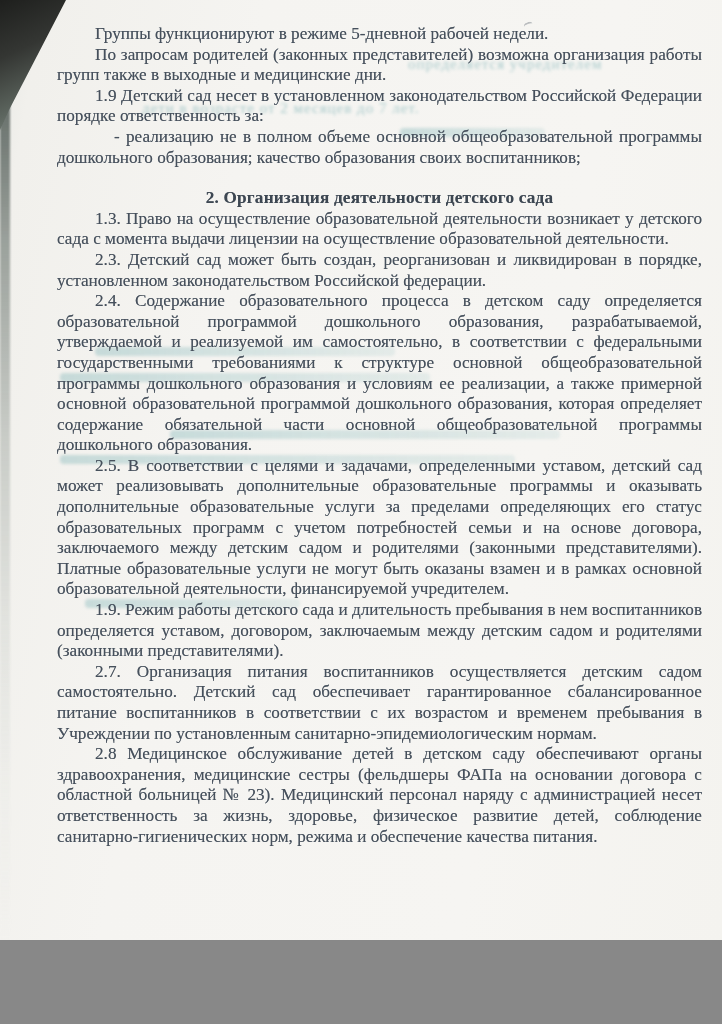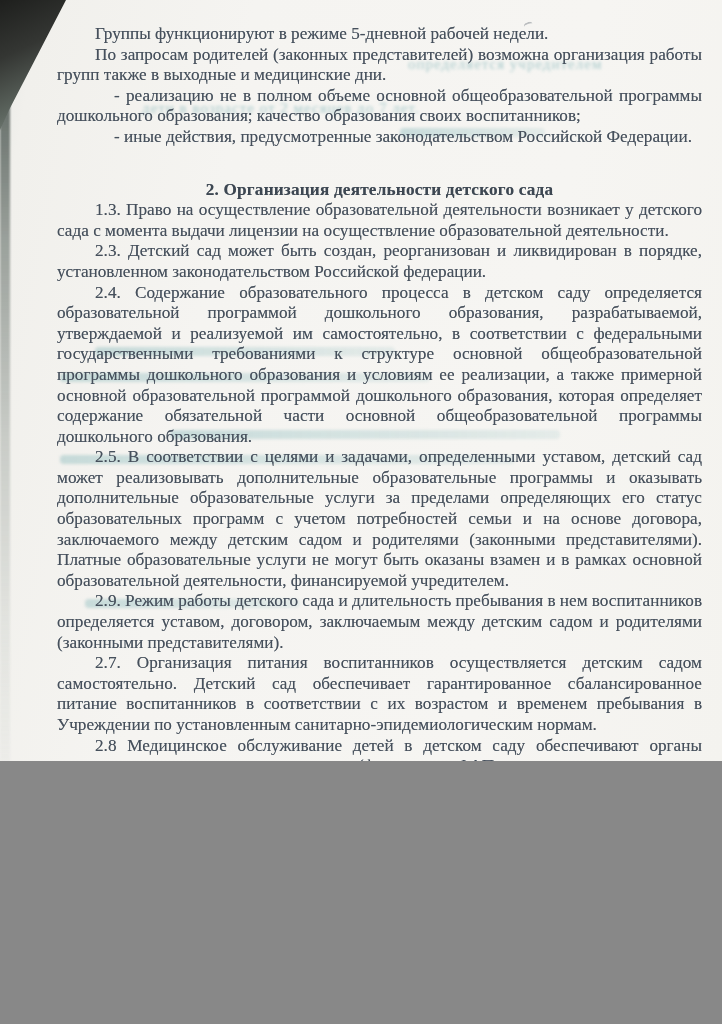--- a/index.html
+++ b/index.html
@@ -1,18 +1,18 @@
 <!DOCTYPE html>
 <html lang="ru"><head>
 <meta charset="utf-8">
 <style>
   html,body { margin:0; padding:0; background:#888; }
   .scan {
     position:relative;
-    width:722px; height:761px;
+    width:722px; height:940px;
     margin:0;
     overflow:hidden;
     background:
       linear-gradient(100deg, #e7e8e4 0%, #f1f0ec 5%, #f5f4f1 30%, #f6f5f2 70%, #f4f3ef 100%);
     font-family:"Liberation Serif","DejaVu Serif",serif;
   }
 
   
   .corner-triangle {
     position:absolute; left:0; top:0; width:120px; height:140px;
@@ -59,49 +59,49 @@
     font-size:17.2px; line-height:20.6px;
     color:#46505c;
     text-align:justify;
     text-shadow:0 0 0.5px rgba(70,80,92,.55);
   }
   .doc p { margin:0; }
   .doc .p-indent { text-indent:38px; }
   .doc .li { text-indent:57px; }
   .doc .heading {
     text-align:center; font-weight:bold; text-indent:0;
-    margin-top:32px; color:#3d4752;
+    margin-top:20px; color:#3d4752;
     letter-spacing:.2px;
   }
 </style>
 </head>
 <body>
 
 <div class="scan">
 
   <div class="bleed-text" style="left:408px; top:56px;">определяется  учредителем</div>
   <div class="bleed-text" style="left:142px; top:100px;">дети в возрасте от 2 месяцев  до 7 лет.</div>
   <div class="bleed-smudge" style="left:400px; top:128px; width:145px;"></div>
   <div class="bleed-smudge" style="left:95px;  top:347px; width:300px;"></div>
   <div class="bleed-smudge" style="left:60px;  top:373px; width:370px;"></div>
   <div class="bleed-smudge" style="left:170px; top:430px; width:390px;"></div>
   <div class="bleed-smudge" style="left:60px;  top:455px; width:455px;"></div>
   <div class="bleed-smudge" style="left:85px;  top:599px; width:215px;"></div>
 
   <div class="doc">
       <p class="p-indent">Группы функционируют в режиме 5-дневной рабочей недели.</p>
       <p class="p-indent">По запросам родителей (законных представителей) возможна организация работы групп также в выходные и медицинские дни.</p>
+      <p class="p-indent">1.9 Детский сад несет в установленном законодательством Российской Федерации порядке ответственность за:</p>
       <p class="li">- реализацию не в полном объеме основной общеобразовательной программы дошкольного образования; качество образования своих воспитанников;</p>
-      <p class="li">- иные действия, предусмотренные законодательством Российской Федерации.</p>
       <p class="heading">2. Организация деятельности детского сада</p>
       <p class="p-indent">1.3. Право на осуществление образовательной деятельности возникает у детского сада с момента выдачи лицензии на осуществление образовательной деятельности.</p>
       <p class="p-indent">2.3. Детский сад может быть создан, реорганизован и ликвидирован в порядке, установленном законодательством Российской федерации.</p>
       <p class="p-indent">2.4. Содержание образовательного процесса в детском саду определяется образовательной программой дошкольного образования, разрабатываемой, утверждаемой и реализуемой им самостоятельно, в соответствии с федеральными государственными требованиями к структуре основной общеобразовательной программы дошкольного образования и условиям ее реализации, а также примерной основной образовательной программой дошкольного образования, которая определяет содержание обязательной части основной общеобразовательной программы дошкольного образования.</p>
       <p class="p-indent">2.5. В соответствии с целями и задачами, определенными уставом, детский сад может реализовывать дополнительные образовательные программы и оказывать дополнительные образовательные услуги за пределами определяющих его статус образовательных программ с учетом потребностей семьи и на основе договора, заключаемого между детским садом и родителями (законными представителями). Платные образовательные услуги не могут быть оказаны взамен и в рамках основной образовательной деятельности, финансируемой учредителем.</p>
-      <p class="p-indent">2.9. Режим работы детского сада и длительность пребывания в нем воспитанников определяется уставом, договором, заключаемым между детским садом и родителями (законными представителями).</p>
+      <p class="p-indent">1.9. Режим работы детского сада и длительность пребывания в нем воспитанников определяется уставом, договором, заключаемым между детским садом и родителями (законными представителями).</p>
       <p class="p-indent">2.7. Организация питания воспитанников осуществляется детским садом самостоятельно. Детский сад обеспечивает гарантированное сбалансированное питание воспитанников в соответствии с их возрастом и временем пребывания в Учреждении по установленным санитарно-эпидемиологическим нормам.</p>
       <p class="p-indent">2.8 Медицинское обслуживание детей в детском саду обеспечивают органы здравоохранения, медицинские сестры (фельдшеры ФАПа на основании договора с областной больницей № 23). Медицинский персонал наряду с администрацией несет ответственность за жизнь, здоровье, физическое развитие детей, соблюдение санитарно-гигиенических норм, режима и обеспечение качества питания.</p>
     </div>
 
   <div class="corner-triangle"></div>
   <div class="edge-strip"></div>
   <div class="speck"></div>
 
 </div>
 

